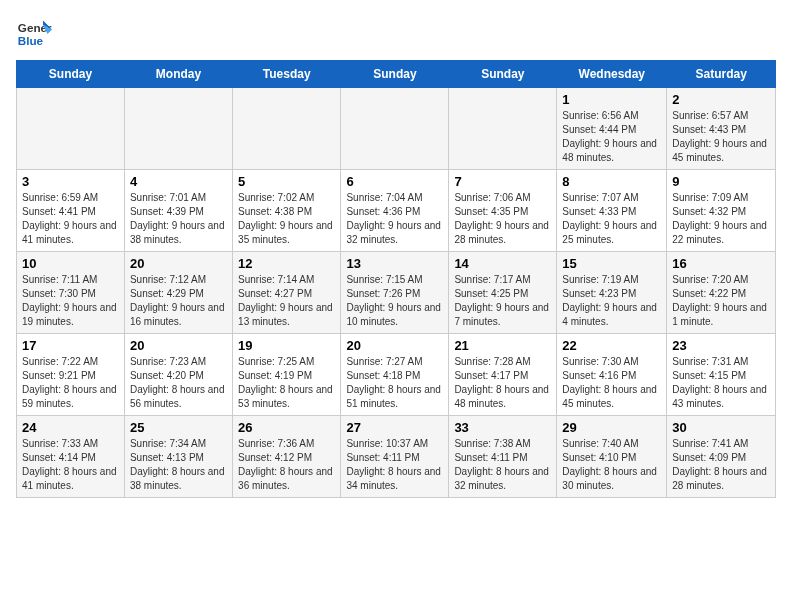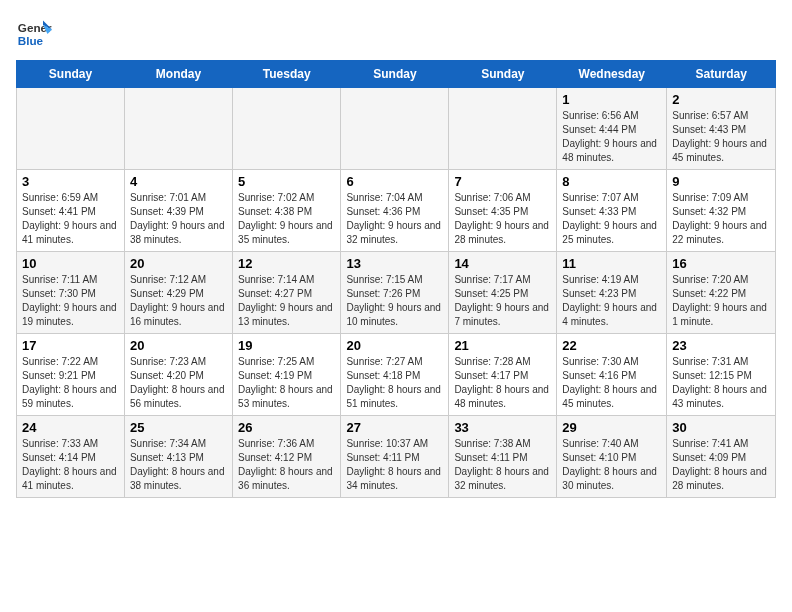--- a/index.html
+++ b/index.html
@@ -198,22 +198,22 @@
 Sunset: 7:26 PM
 Daylight: 9 hours and 10 minutes.</div>
         </td>
         <td>
           <span class="day-number">14</span>
           <div class="day-detail">Sunrise: 7:17 AM
 Sunset: 4:25 PM
 Daylight: 9 hours and 7 minutes.</div>
         </td>
         <td>
-          <span class="day-number">11</span>
-          <div class="day-detail">Sunrise: 4:19 AM
+          <span class="day-number">15</span>
+          <div class="day-detail">Sunrise: 7:19 AM
 Sunset: 4:23 PM
 Daylight: 9 hours and 4 minutes.</div>
         </td>
         <td>
           <span class="day-number">16</span>
           <div class="day-detail">Sunrise: 7:20 AM
 Sunset: 4:22 PM
 Daylight: 9 hours and 1 minute.</div>
         </td>
       </tr>
@@ -250,21 +250,21 @@
         </td>
         <td>
           <span class="day-number">22</span>
           <div class="day-detail">Sunrise: 7:30 AM
 Sunset: 4:16 PM
 Daylight: 8 hours and 45 minutes.</div>
         </td>
         <td>
           <span class="day-number">23</span>
           <div class="day-detail">Sunrise: 7:31 AM
-Sunset: 12:15 PM
+Sunset: 4:15 PM
 Daylight: 8 hours and 43 minutes.</div>
         </td>
       </tr>
       <tr>
         <td>
           <span class="day-number">24</span>
           <div class="day-detail">Sunrise: 7:33 AM
 Sunset: 4:14 PM
 Daylight: 8 hours and 41 minutes.</div>
         </td>

